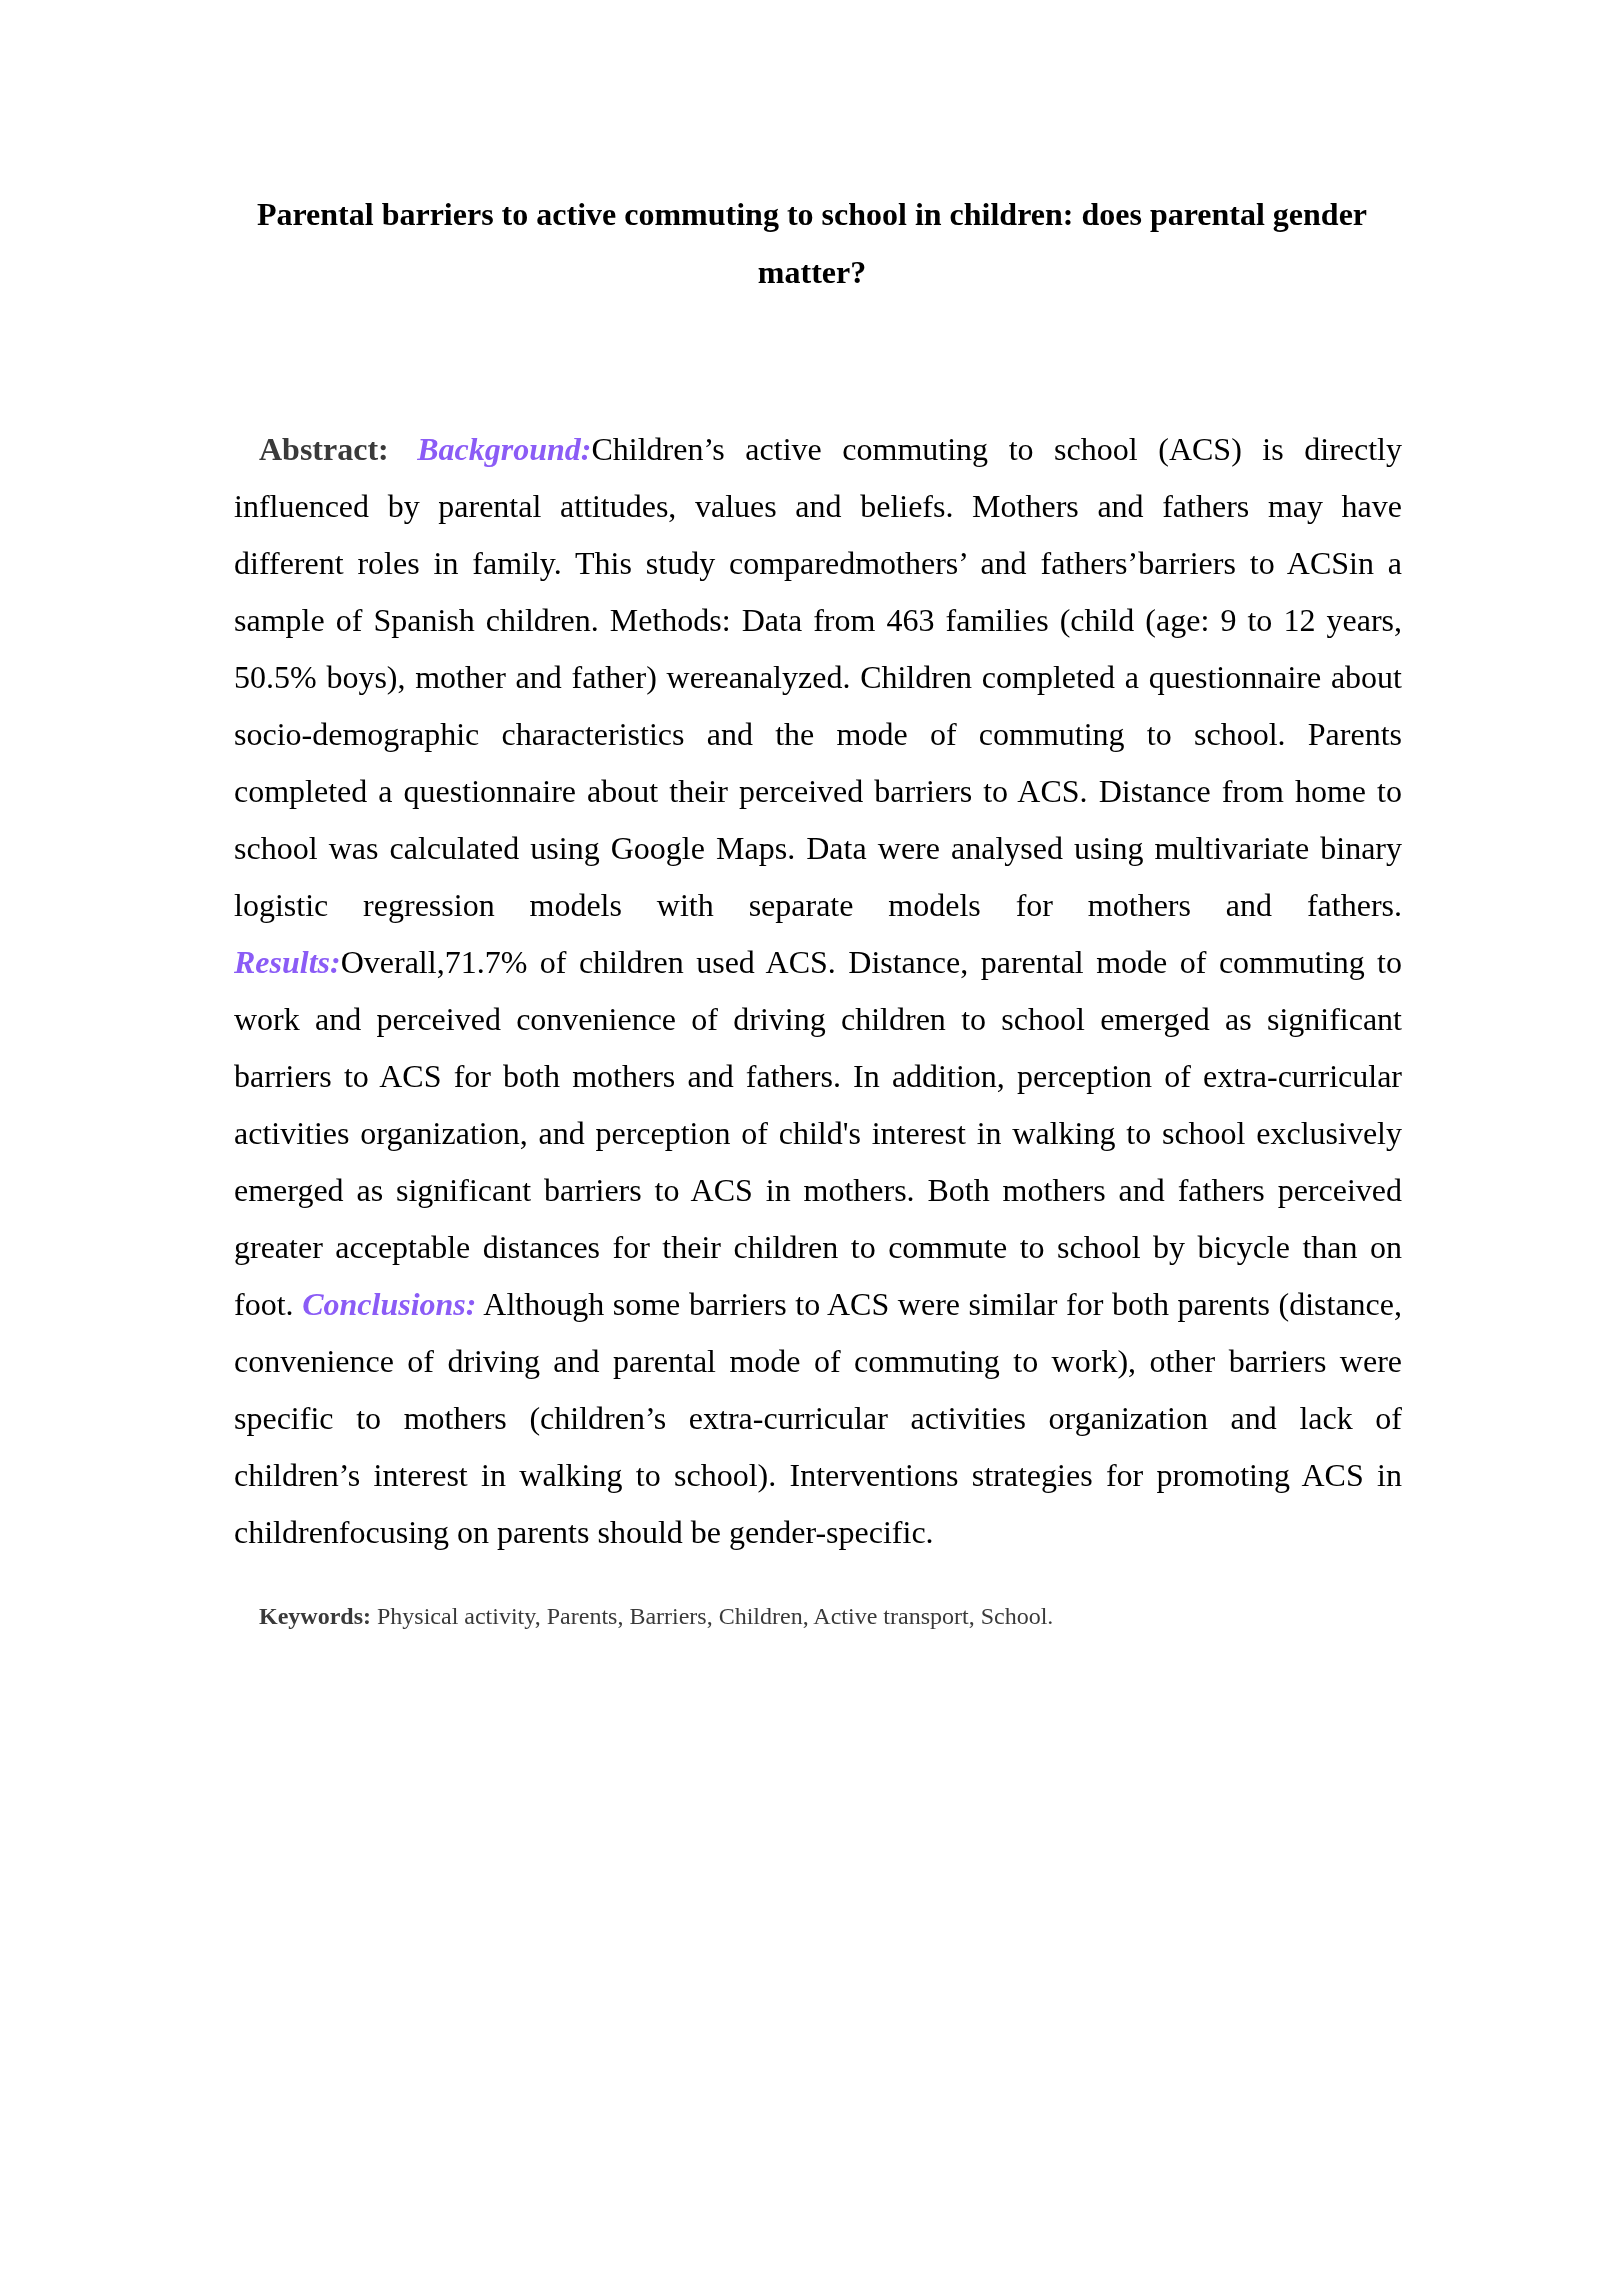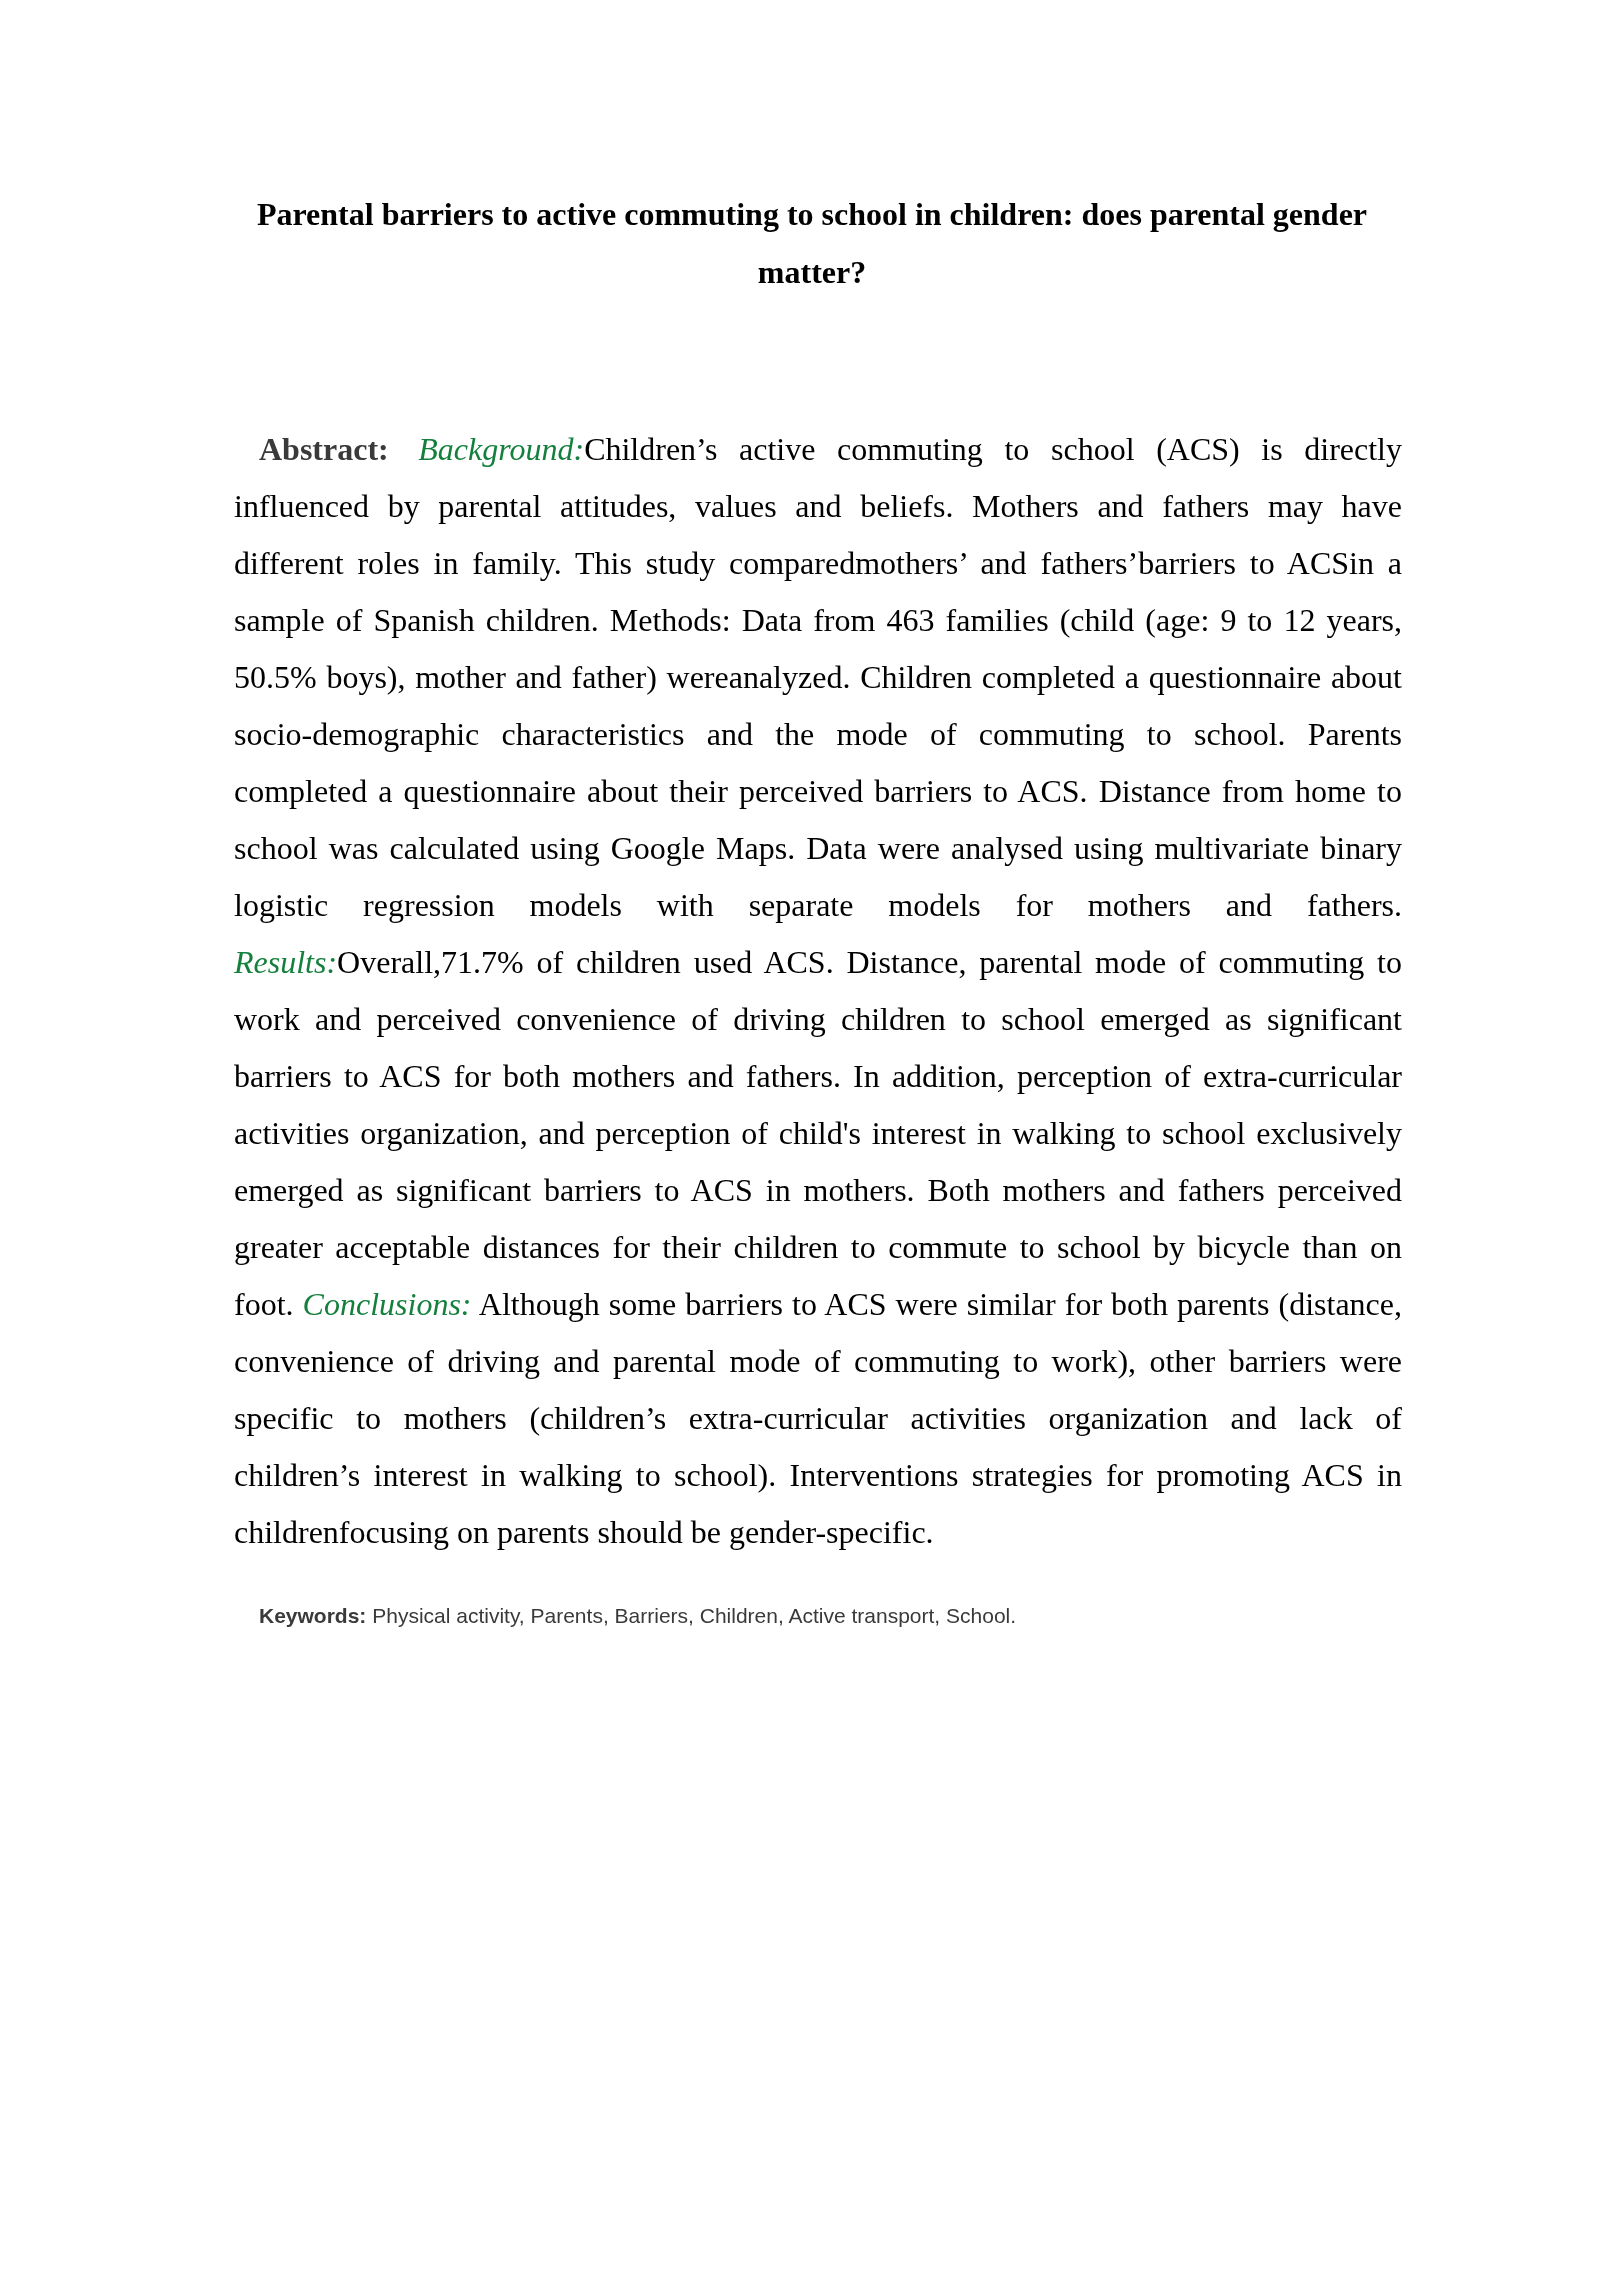--- a/index.html
+++ b/index.html
@@ -9,24 +9,24 @@
     position: absolute; left: 223px; top: 185px; width: 1178px;
     font-family: "Liberation Serif", serif; font-weight: bold;
     font-size: 32px; line-height: 58px; text-align: center; color: #000;
   }
   .abstract {
     position: absolute; left: 234px; top: 421px; width: 1168px;
     font-family: "Liberation Serif", serif; font-size: 32px;
     line-height: 57px; text-align: justify; color: #000;
   }
   .label { font-weight: bold; color: #3a3a3a; margin-left: 25px; }
-  .ital { font-style: italic; color: #15803d; }
+  .ital { font-style: italic; color: #8b5cf6; font-weight: bold; }
   .keywords {
     position: absolute; left: 234px; top: 1593px; width: 1168px;
-    font-family: Liberation Sans, sans-serif; font-size: 21px;
+    font-family: Liberation Serif, serif; font-size: 24px;
     line-height: 46px; color: #3a3a3a;
   }
 </style>
 </head>
 <body>
 
 <div class="page">
   <div class="title">Parental barriers to active commuting to school in children: does parental gender matter?</div>
 
   <div class="abstract">

